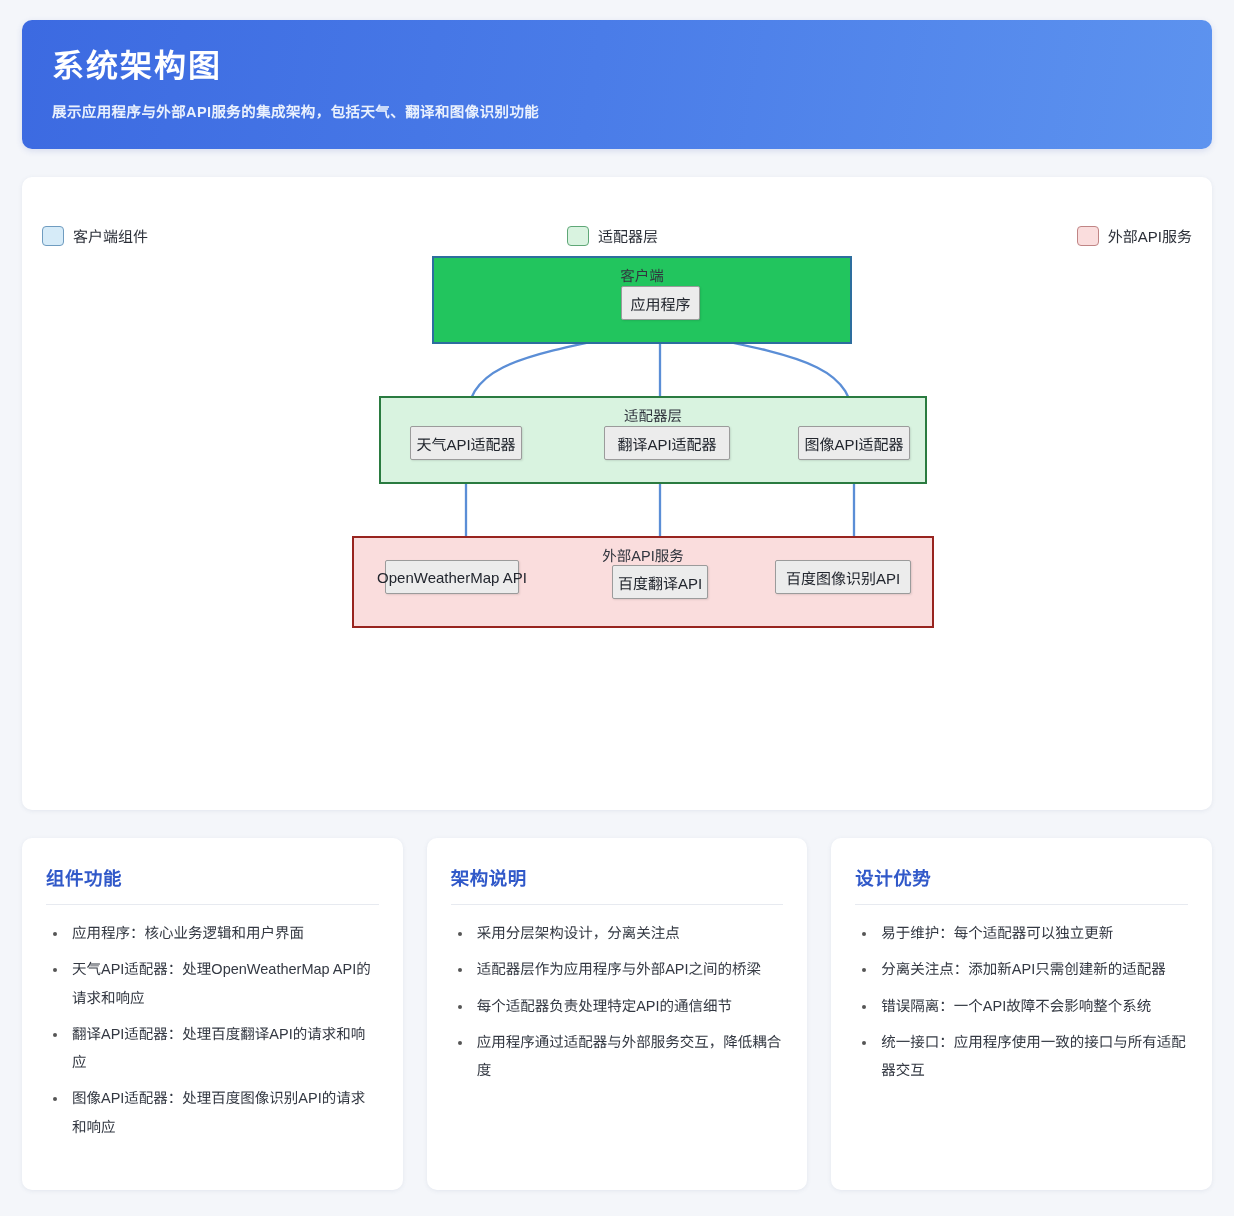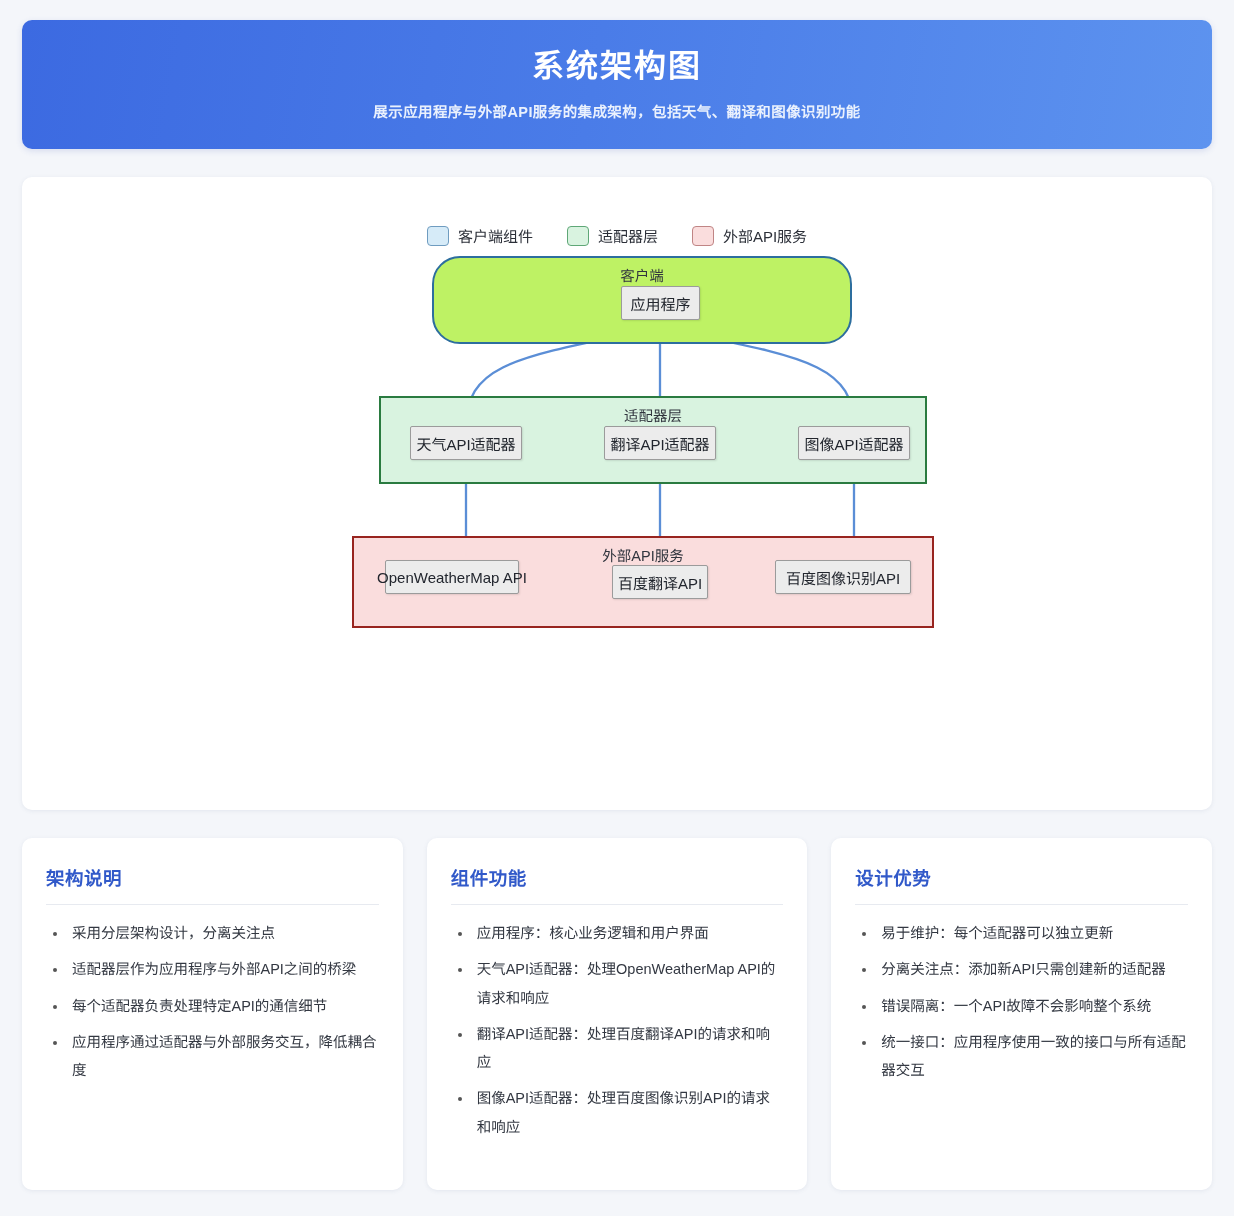--- a/index.html
+++ b/index.html
@@ -19,21 +19,20 @@
   .page {
     width: 1234px;
     padding: 20px 22px 18px 22px;
   }
 
   
   .header {
     border-radius: 10px;
     background: linear-gradient(100deg, #3c6ae1 0%, #4a7ce8 48%, #5d93ef 100%);
     padding: 26px 30px 28px 30px;
-    text-align: center;
     box-shadow: 0 2px 6px rgba(60,90,180,0.16);
   }
   .header-title {
     margin: 0;
     font-size: 32px;
     font-weight: bold;
     color: #ffffff;
     letter-spacing: 2px;
     line-height: 1.25;
   }
@@ -49,21 +48,21 @@
   .diagram-card {
     margin-top: 28px;
     background: #ffffff;
     border-radius: 10px;
     box-shadow: 0 1px 4px rgba(80,100,140,0.10);
     padding: 26px 20px 34px 20px;
   }
 
   .legend {
     display: flex;
-    justify-content: center;
+    justify-content: space-between;
     align-items: center;
     gap: 34px;
     margin-top: 22px;
     margin-bottom: 10px;
   }
   .legend-item {
     display: flex;
     align-items: center;
     gap: 9px;
     font-size: 15px;
@@ -102,23 +101,22 @@
   .layer-title {
     position: absolute;
     left: 0;
     right: 0;
     text-align: center;
     font-size: 14.5px;
     color: #31353e;
     white-space: nowrap;
   }
   .layer.client {
-    background: #bef264;
+    background: #22c55e;
     border-color: #2d6e9e;
-    border-radius: 28px;
   }
   .layer.adapter {
     background: #d9f3e0;
     border-color: #2a7b40;
   }
   .layer.api {
     background: #fadddd;
     border-color: #98241f;
   }
 
@@ -227,56 +225,56 @@
 
       <div class="layer client" style="left:390px; top:0px; width:420px; height:88px;">
         <div class="layer-title" style="top:6px;">客户端</div>
       </div>
       <div class="node" style="left:579px; top:30px; width:79px;">应用程序</div>
 
       <div class="layer adapter" style="left:337px; top:140px; width:548px; height:88px;">
         <div class="layer-title" style="top:6px;">适配器层</div>
       </div>
       <div class="node" style="left:368px; top:170px; width:112px;">天气API适配器</div>
-      <div class="node" style="left:562px; top:170px; width:112px;">翻译API适配器</div>
+      <div class="node" style="left:562px; top:170px; width:126px;">翻译API适配器</div>
       <div class="node" style="left:756px; top:170px; width:112px;">图像API适配器</div>
 
       <div class="layer api" style="left:310px; top:280px; width:582px; height:92px;">
         <div class="layer-title" style="top:6px;">外部API服务</div>
       </div>
       <div class="node" style="left:343px; top:304px; width:134px;">OpenWeatherMap API</div>
       <div class="node" style="left:570px; top:309px; width:96px;">百度翻译API</div>
       <div class="node" style="left:733px; top:304px; width:136px;">百度图像识别API</div>
 
     </div>
   </div>
 
   <div class="cards">
+
+    <div class="info-card">
+      <h2>组件功能</h2>
+      <ul>
+        <li>应用程序：核心业务逻辑和用户界面</li>
+        <li>天气API适配器：处理OpenWeatherMap API的请求和响应</li>
+        <li>翻译API适配器：处理百度翻译API的请求和响应</li>
+        <li>图像API适配器：处理百度图像识别API的请求和响应</li>
+      </ul>
+    </div>
 
     <div class="info-card">
       <h2>架构说明</h2>
       <ul>
         <li>采用分层架构设计，分离关注点</li>
         <li>适配器层作为应用程序与外部API之间的桥梁</li>
         <li>每个适配器负责处理特定API的通信细节</li>
         <li>应用程序通过适配器与外部服务交互，降低耦合度</li>
       </ul>
     </div>
 
     <div class="info-card">
-      <h2>组件功能</h2>
-      <ul>
-        <li>应用程序：核心业务逻辑和用户界面</li>
-        <li>天气API适配器：处理OpenWeatherMap API的请求和响应</li>
-        <li>翻译API适配器：处理百度翻译API的请求和响应</li>
-        <li>图像API适配器：处理百度图像识别API的请求和响应</li>
-      </ul>
-    </div>
-
-    <div class="info-card">
       <h2>设计优势</h2>
       <ul>
         <li>易于维护：每个适配器可以独立更新</li>
         <li>分离关注点：添加新API只需创建新的适配器</li>
         <li>错误隔离：一个API故障不会影响整个系统</li>
         <li>统一接口：应用程序使用一致的接口与所有适配器交互</li>
       </ul>
     </div>
 
   </div>

